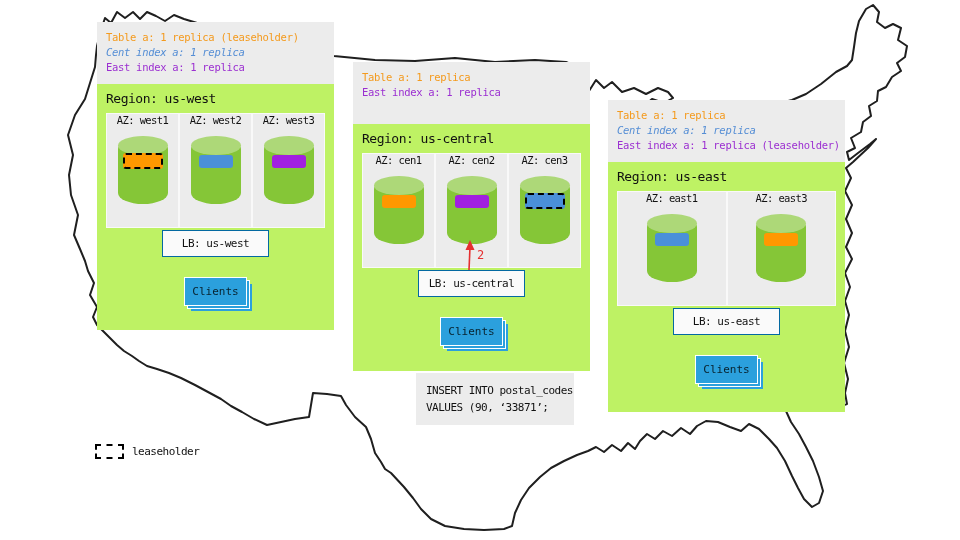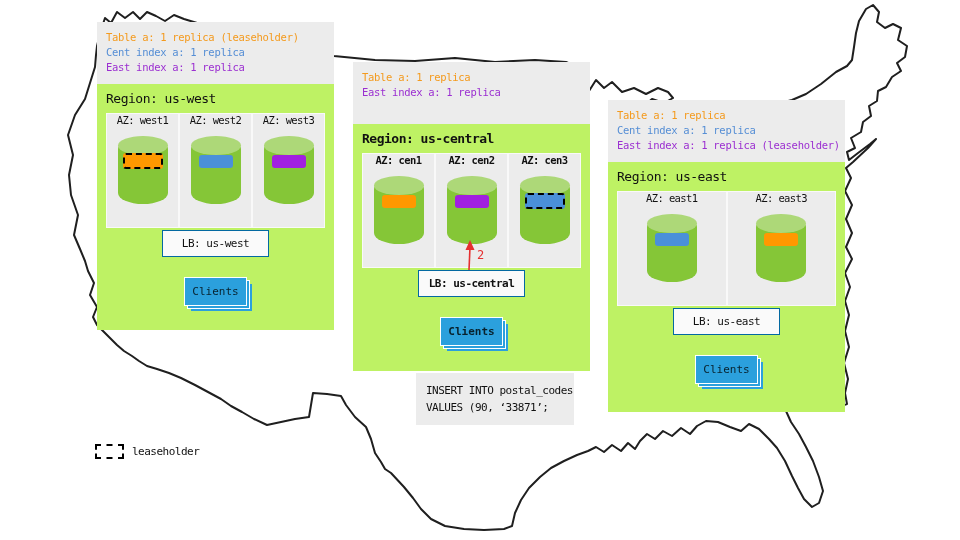--- a/index.html
+++ b/index.html
@@ -14,26 +14,26 @@
 
   
   .region-group{position:absolute;width:237px;z-index:2;}
   .rg-west{left:97px;top:22px;}
   .rg-central{left:353px;top:62px;}
   .rg-east{left:608px;top:100px;}
 
   .info-box{background:#ececec;height:62px;box-sizing:border-box;padding:8px 9px 6px 9px;}
   .rl{font-size:10.5px;line-height:15px;white-space:nowrap;letter-spacing:-0.3px;}
   .rl[data-color="orange"]{color:#f49a1d;}
-  .rl[data-color="blue"]{color:#558ed5;}
+  .rl[data-color="blue"]{color:#558ed5;font-style:italic;}
   .rl[data-color="purple"]{color:#9b2fd1;}
 
   .region-body{background:#bef264;box-sizing:border-box;padding:5px 9px 10px 9px;}
   .rg-west  .region-body{height:246px;}
-  .rg-central .region-body{height:247px;font-weight:bold;}
+  .rg-central .region-body{height:247px;}
   .rg-east  .region-body{height:250px;}
 
   .region-title{font-size:13px;color:#111;margin:2px 0 7px 0;letter-spacing:-0.5px;}
 
   .az-row{display:flex;gap:2px;background:#f9f9f9;border:1px solid #f9f9f9;height:113px;}
   .az-box{flex:1;background:#ececec;position:relative;text-align:center;}
   .az-label{font-size:10.5px;color:#111;letter-spacing:-0.6px;}
 
   .cyl{position:relative;width:50px;height:66px;margin:12px auto 0 auto;
        background:#85c637;border-radius:25px/11px;}

